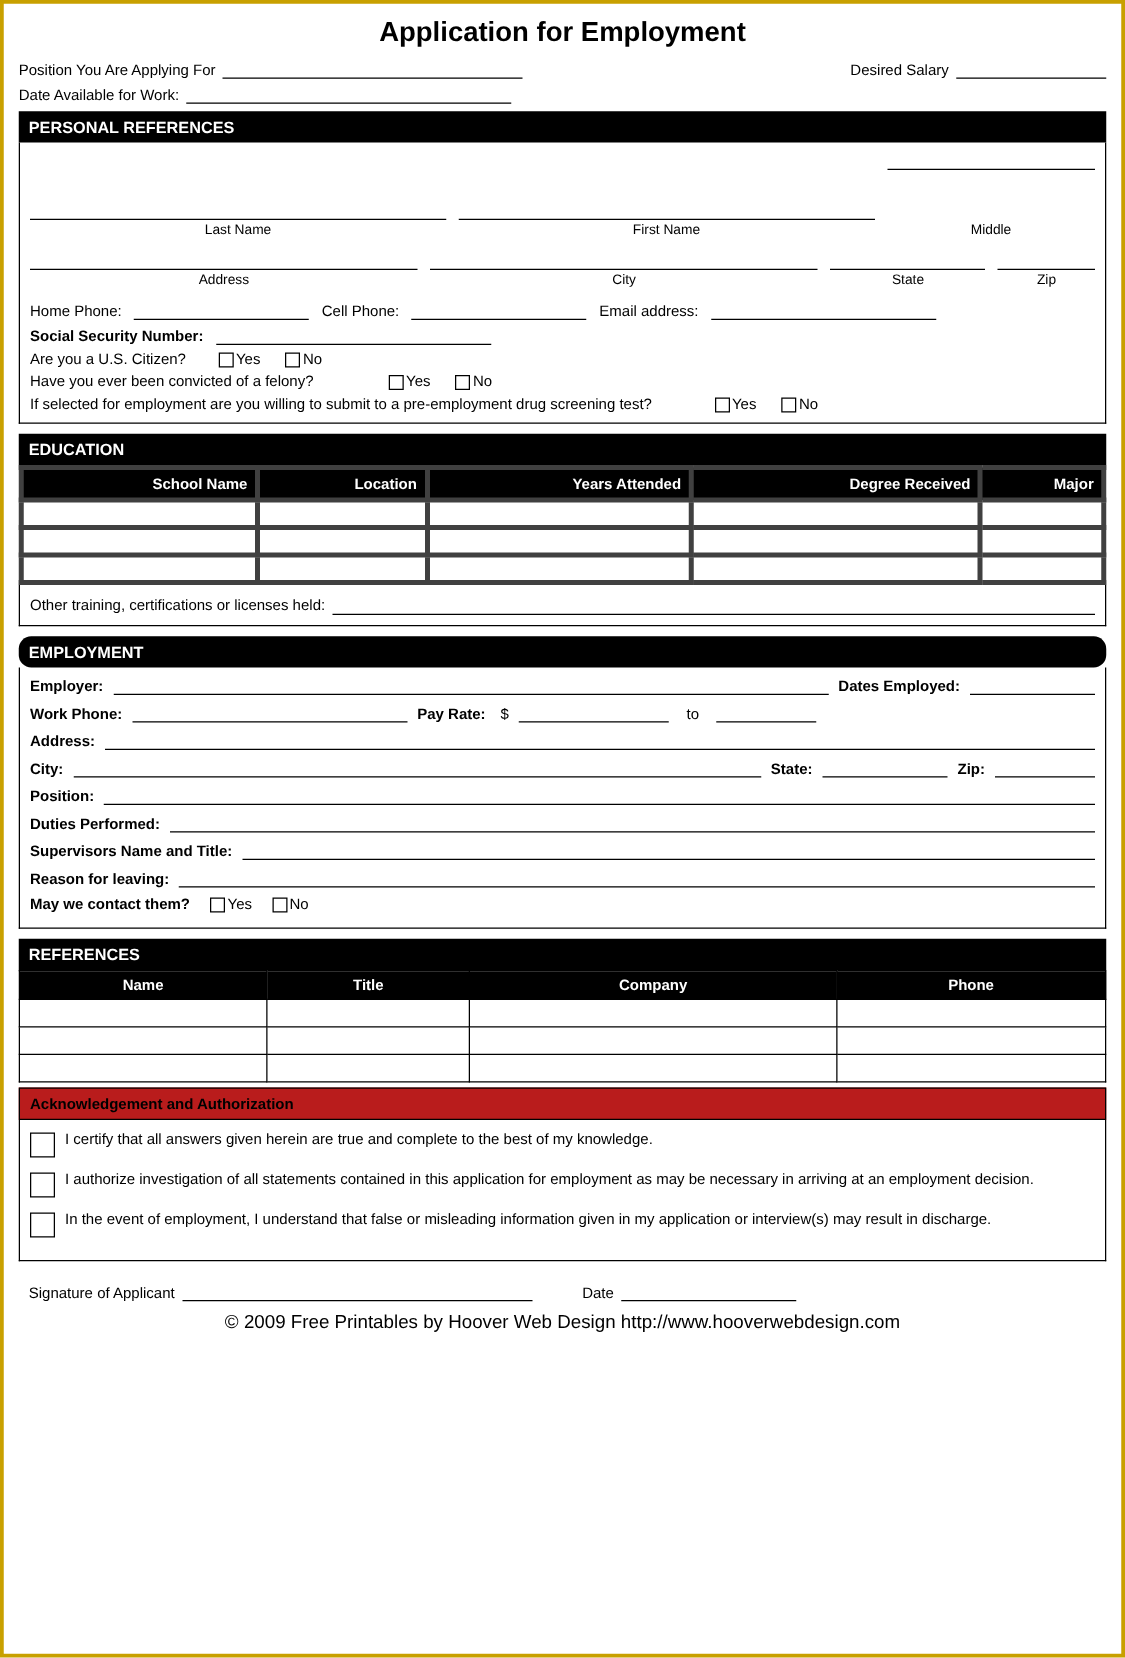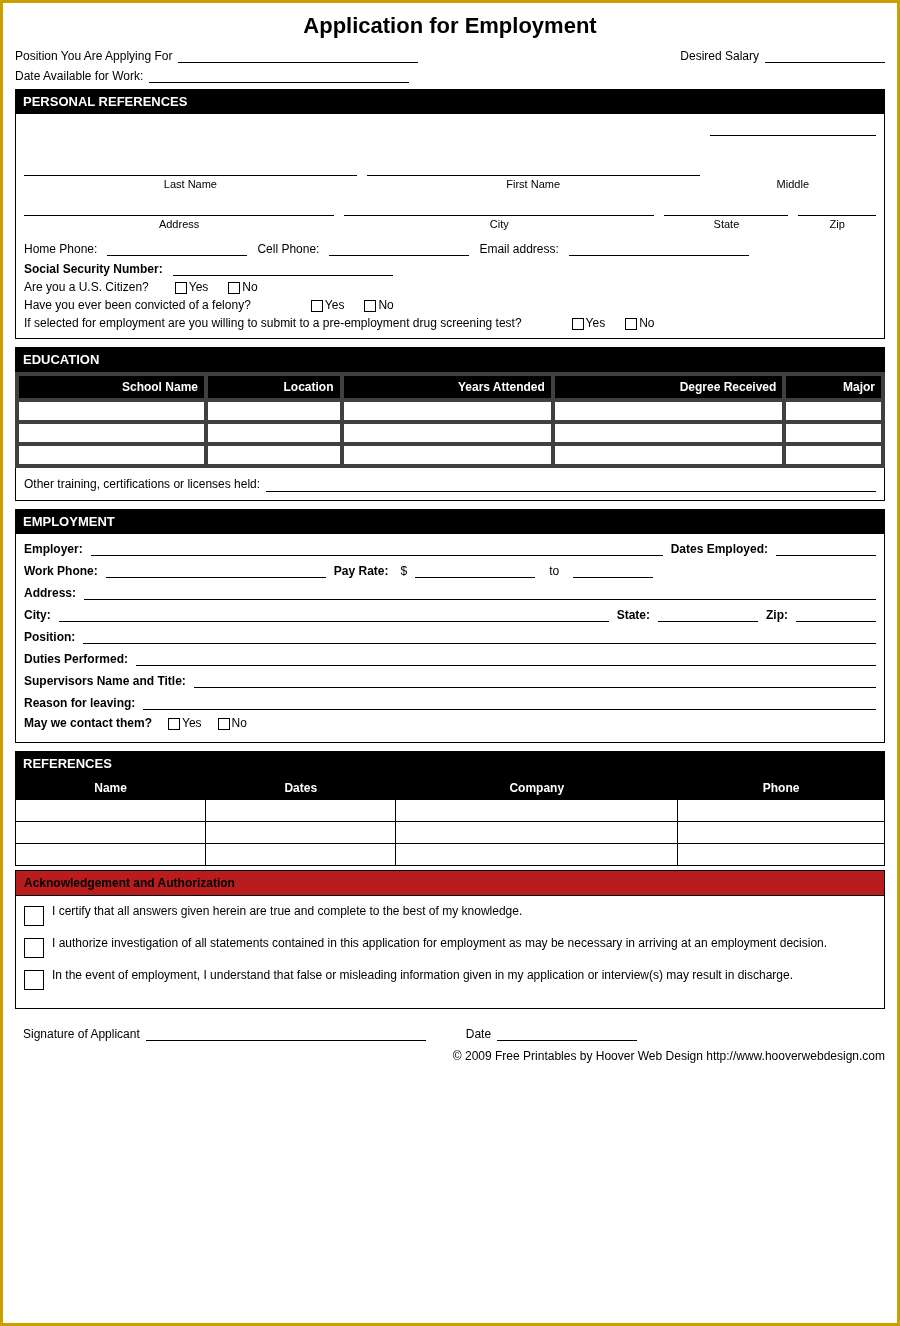--- a/index.html
+++ b/index.html
@@ -105,21 +105,21 @@
       display: flex;
       gap: 40px;
       margin-top: 16px;
       align-items: flex-end;
       padding: 0 8px;
     }
     .sig-field { display: flex; align-items: flex-end; gap: 6px; }
     .sig-line { border-bottom: 1px solid #000; width: 280px; height: 16px; }
     .date-sig-line { border-bottom: 1px solid #000; width: 140px; height: 16px; }
 
-    .footer-text { text-align: right; font-size: 12px; margin-top: 8px; color: #000; }
+    .footer-text { text-align: center; font-size: 15px; margin-top: 8px; color: #000; }
 
     .checkbox-inline { display: inline-block; border: 1px solid #000; width: 12px; height: 12px; margin-right: 2px; vertical-align: middle; }
   </style>
 </head>
 <body>
 
 <h1 class="main-title">Application for Employment</h1>
 
 <div class="top-fields">
   <div class="left">
@@ -247,21 +247,21 @@
       <td></td>
     </tr>
   </tbody>
 </table>
 
 <div class="other-training">
   <span>Other training, certifications or licenses held:</span>
   <span class="underline-field" style="flex:1; width:auto;"></span>
 </div>
 
-<div class="section-header" style="margin-top:8px;">
+<div class="section-header" style="margin-top:8px;border-radius:10px;">
   <span>EMPLOYMENT</span>
 </div>
 
 <div class="employment">
 
   <div class="emp-row">
     <span class="emp-label">Employer:</span>
     <span class="emp-line" style="flex:2;"></span>
     <span class="emp-label">Dates Employed:</span>
     <span class="emp-line" style="width:100px; flex:none;"></span>
@@ -319,21 +319,21 @@
 </div>
 
 <div class="section-header" style="margin-top:8px;">
   <span>REFERENCES</span>
 </div>
 
 <table class="references-table">
   <thead>
     <tr>
       <th>Name</th>
-      <th>Dates</th>
+      <th>Title</th>
       <th>Company</th>
       <th>Phone</th>
     </tr>
   </thead>
   <tbody>
     <tr>
       <td></td>
       <td></td>
       <td></td>
       <td></td>

